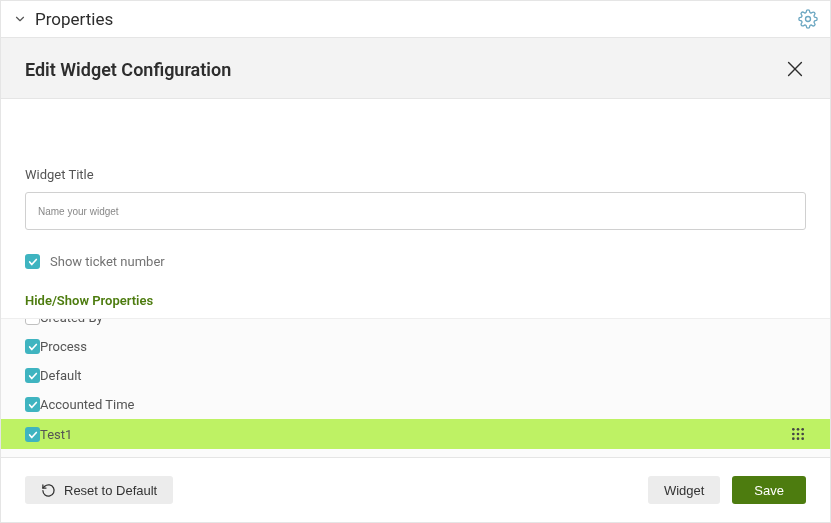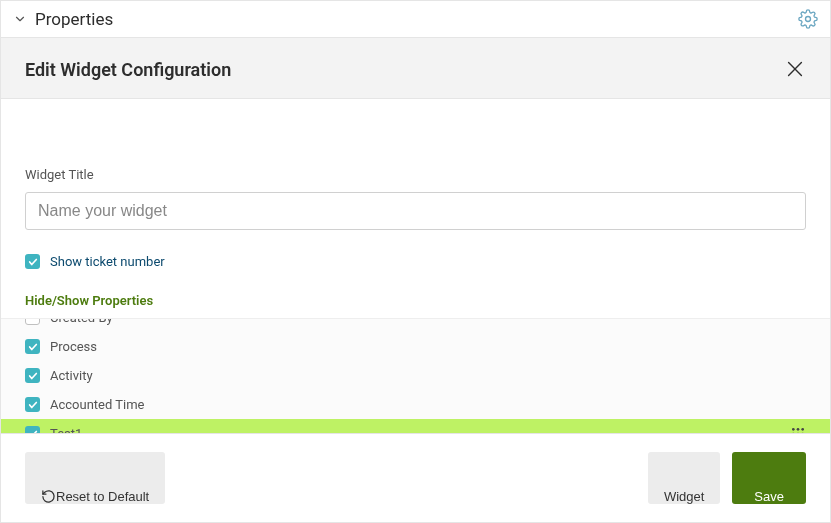--- a/index.html
+++ b/index.html
@@ -77,31 +77,31 @@
       margin-bottom: 10px;
       display: block;
       margin-top: 48px;
     }
     .text-input {
       width: 100%;
       height: 38px;
       border: 1px solid #d0d0d0;
       border-radius: 3px;
       padding: 0 12px;
-      font-size: 16px;
+      font-size: 10px;
       color: #333;
       outline: none;
     }
     .text-input::placeholder { color: #888; }
     .checkbox-row {
       display: flex;
       align-items: center;
       gap: 10px;
       font-size: 13px;
-      color: #0c4a6e;
+      color: #737373;
       padding: 6px 0;
     }
     .cb {
       width: 15px;
       height: 15px;
       border-radius: 3px;
       background: #3fb4c0;
       display: flex;
       align-items: center;
       justify-content: center;
@@ -124,22 +124,21 @@
     }
     .prop-list {
       flex: 1;
       overflow: hidden;
       position: relative;
       background: #fbfbfb;
       border-top: 1px solid #eee;
     }
     .prop-item {
       display: flex;
-      align-items: flex-start;
-      gap: 10px;
+      align-items: flex-end;
       padding: 7px 24px;
       font-size: 13px;
       color: #555;
       background: #fbfbfb;
     }
     .prop-item.cut {
       margin-top: -16px;
     }
     .prop-item.highlight {
       background: #bef264;
@@ -155,28 +154,29 @@
     }
     .footer {
       display: flex;
       align-items: center;
       padding: 18px 24px;
       border-top: 1px solid #e5e5e5;
       background: #fff;
     }
     .footer .spacer { flex: 1; }
     .btn {
-      height: 52px;
+      height: 28px;
       padding: 0 16px;
       border-radius: 3px;
       font-size: 13px;
       cursor: pointer;
       border: none;
       display: inline-flex;
-      align-items: flex-end;
+      align-items: center;
+      gap: 8px;
     }
     .btn-light {
       background: #ececec;
       color: #333;
     }
     .btn-dark {
       background: #4d7c0f;
       color: #fff;
       margin-left: 12px;
       padding: 0 22px;
@@ -241,21 +241,21 @@
             </svg>
         </span>
         <span class="label">Process</span>
       </div>
       <div class="prop-item">
         <span class="cb">
           <svg width="10" height="10" viewBox="0 0 24 24" fill="none" stroke="#fff" stroke-width="4" stroke-linecap="round" stroke-linejoin="round">
               <polyline points="4 12 9 18 20 6"></polyline>
             </svg>
         </span>
-        <span class="label">Activity</span>
+        <span class="label">Default</span>
       </div>
       <div class="prop-item">
         <span class="cb">
           <svg width="10" height="10" viewBox="0 0 24 24" fill="none" stroke="#fff" stroke-width="4" stroke-linecap="round" stroke-linejoin="round">
               <polyline points="4 12 9 18 20 6"></polyline>
             </svg>
         </span>
         <span class="label">Accounted Time</span>
       </div>
       <div class="prop-item highlight">

